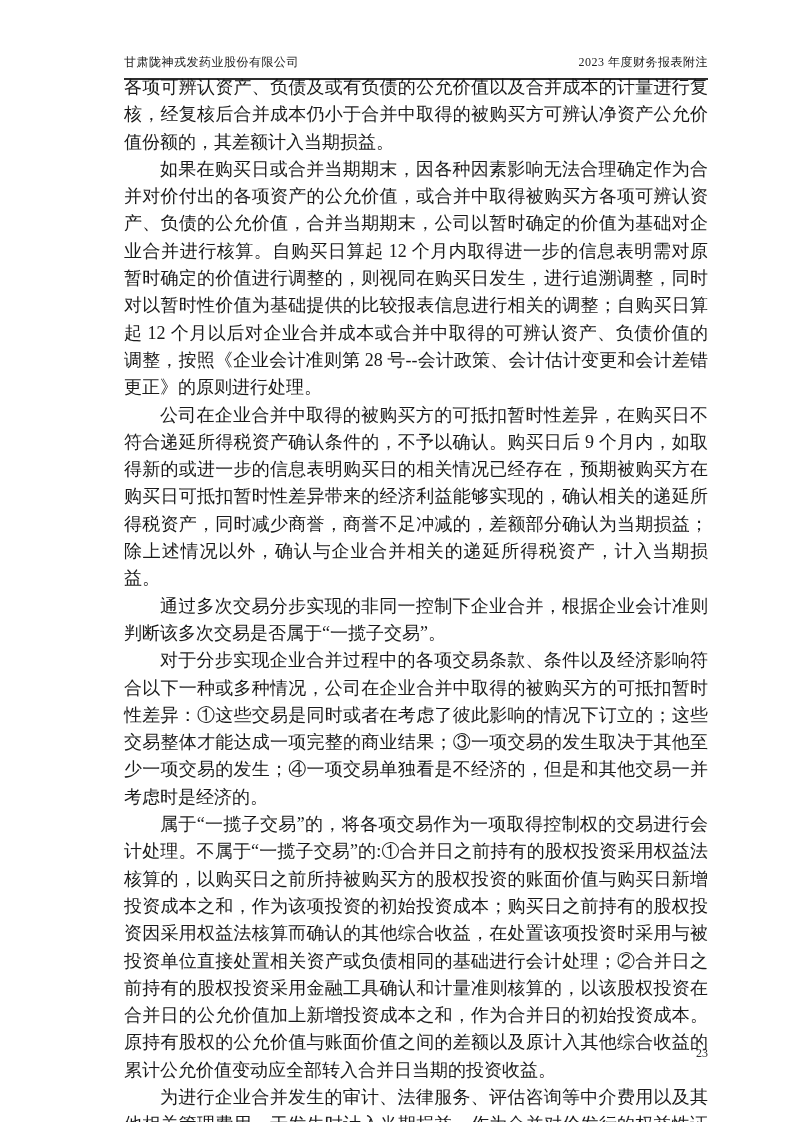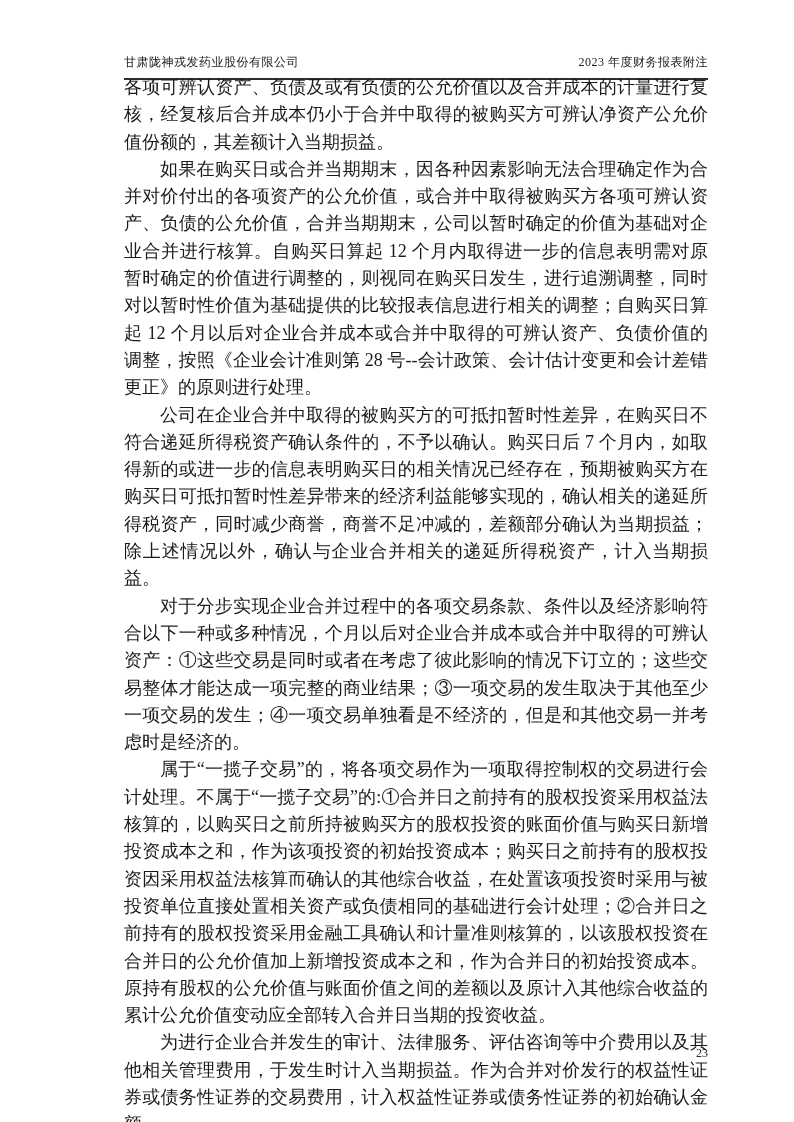--- a/index.html
+++ b/index.html
@@ -60,22 +60,23 @@
 <div class="page">
 
   <div class="page-header">
     <span class="company">甘肃陇神戎发药业股份有限公司</span>
     <span class="doc-title">2023 年度财务报表附注</span>
   </div>
 
   <div class="document-body">
     <p class="flush">各项可辨认资产、负债及或有负债的公允价值以及合并成本的计量进行复核，经复核后合并成本仍小于合并中取得的被购买方可辨认净资产公允价值份额的，其差额计入当期损益。</p>
     <p>如果在购买日或合并当期期末，因各种因素影响无法合理确定作为合并对价付出的各项资产的公允价值，或合并中取得被购买方各项可辨认资产、负债的公允价值，合并当期期末，公司以暂时确定的价值为基础对企业合并进行核算。自购买日算起 12 个月内取得进一步的信息表明需对原暂时确定的价值进行调整的，则视同在购买日发生，进行追溯调整，同时对以暂时性价值为基础提供的比较报表信息进行相关的调整；自购买日算起 12 个月以后对企业合并成本或合并中取得的可辨认资产、负债价值的调整，按照《企业会计准则第 28 号--会计政策、会计估计变更和会计差错更正》的原则进行处理。</p>
-    <p>公司在企业合并中取得的被购买方的可抵扣暂时性差异，在购买日不符合递延所得税资产确认条件的，不予以确认。购买日后 7 个月内，如取得新的或进一步的信息表明购买日的相关情况已经存在，预期被购买方在购买日可抵扣暂时性差异带来的经济利益能够实现的，确认相关的递延所得税资产，同时减少商誉，商誉不足冲减的，差额部分确认为当期损益；除上述情况以外，确认与企业合并相关的递延所得税资产，计入当期损益。</p>
-    <p>对于分步实现企业合并过程中的各项交易条款、条件以及经济影响符合以下一种或多种情况，个月以后对企业合并成本或合并中取得的可辨认资产：①这些交易是同时或者在考虑了彼此影响的情况下订立的；这些交易整体才能达成一项完整的商业结果；③一项交易的发生取决于其他至少一项交易的发生；④一项交易单独看是不经济的，但是和其他交易一并考虑时是经济的。</p>
+    <p>公司在企业合并中取得的被购买方的可抵扣暂时性差异，在购买日不符合递延所得税资产确认条件的，不予以确认。购买日后 9 个月内，如取得新的或进一步的信息表明购买日的相关情况已经存在，预期被购买方在购买日可抵扣暂时性差异带来的经济利益能够实现的，确认相关的递延所得税资产，同时减少商誉，商誉不足冲减的，差额部分确认为当期损益；除上述情况以外，确认与企业合并相关的递延所得税资产，计入当期损益。</p>
+    <p>通过多次交易分步实现的非同一控制下企业合并，根据企业会计准则判断该多次交易是否属于“一揽子交易”。</p>
+    <p>对于分步实现企业合并过程中的各项交易条款、条件以及经济影响符合以下一种或多种情况，公司在企业合并中取得的被购买方的可抵扣暂时性差异：①这些交易是同时或者在考虑了彼此影响的情况下订立的；这些交易整体才能达成一项完整的商业结果；③一项交易的发生取决于其他至少一项交易的发生；④一项交易单独看是不经济的，但是和其他交易一并考虑时是经济的。</p>
     <p>属于“一揽子交易”的，将各项交易作为一项取得控制权的交易进行会计处理。不属于“一揽子交易”的:①合并日之前持有的股权投资采用权益法核算的，以购买日之前所持被购买方的股权投资的账面价值与购买日新增投资成本之和，作为该项投资的初始投资成本；购买日之前持有的股权投资因采用权益法核算而确认的其他综合收益，在处置该项投资时采用与被投资单位直接处置相关资产或负债相同的基础进行会计处理；②合并日之前持有的股权投资采用金融工具确认和计量准则核算的，以该股权投资在合并日的公允价值加上新增投资成本之和，作为合并日的初始投资成本。原持有股权的公允价值与账面价值之间的差额以及原计入其他综合收益的累计公允价值变动应全部转入合并日当期的投资收益。</p>
     <p>为进行企业合并发生的审计、法律服务、评估咨询等中介费用以及其他相关管理费用，于发生时计入当期损益。作为合并对价发行的权益性证券或债务性证券的交易费用，计入权益性证券或债务性证券的初始确认金额。</p>
   </div>
 
   <div class="page-footer">
     <span>23</span>
   </div>
 
 </div>
 

